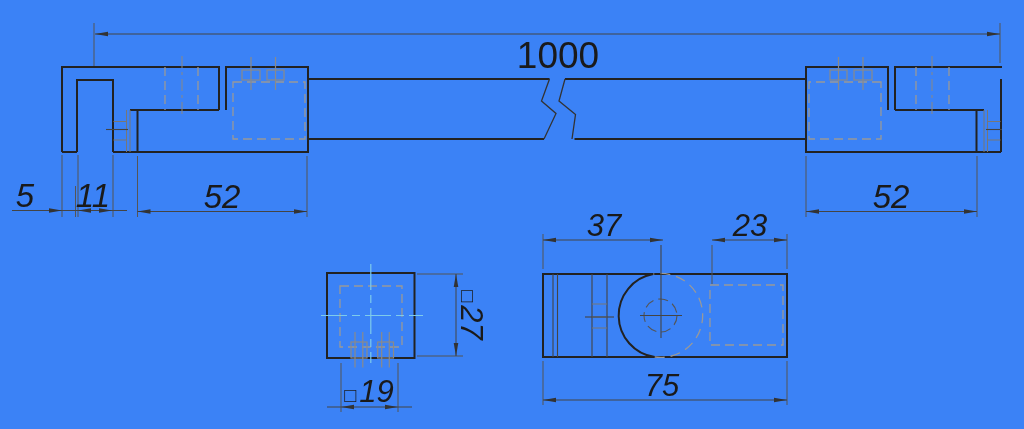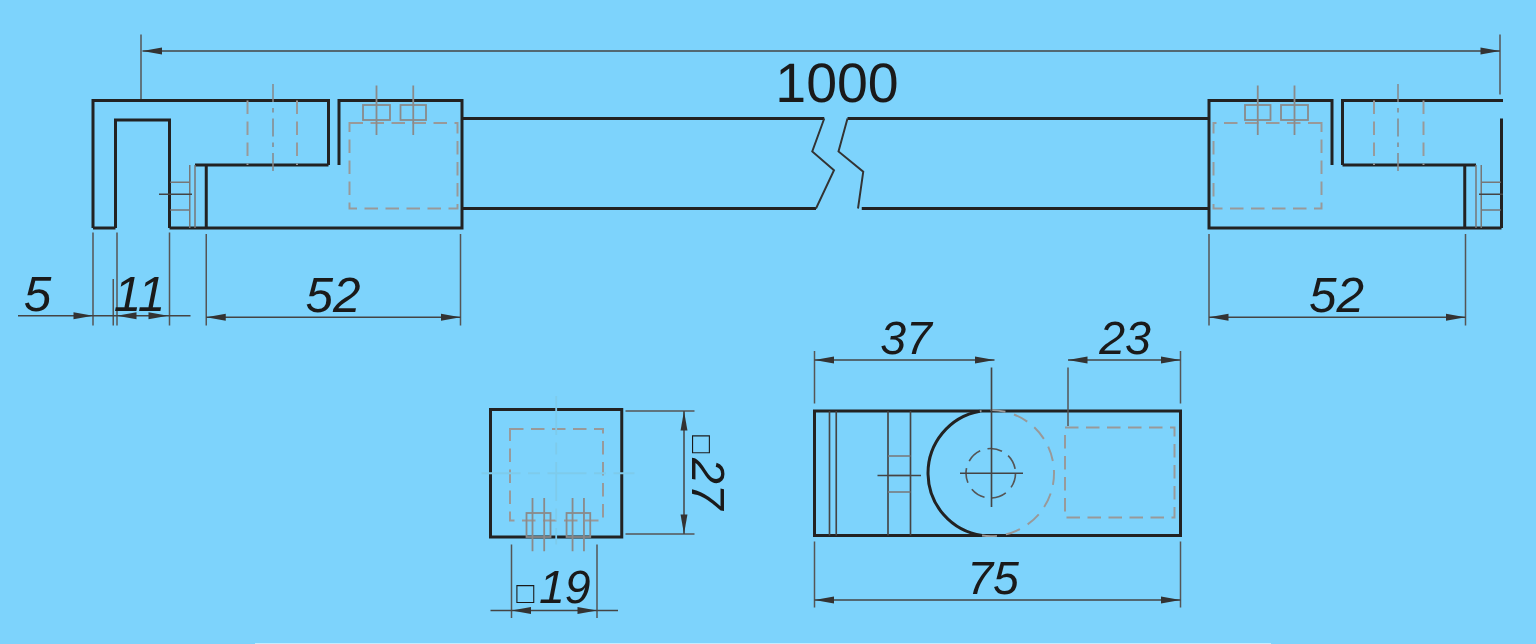--- a/index.html
+++ b/index.html
@@ -1,16 +1,16 @@
 <!DOCTYPE html>
 <html><head>
 <meta charset="utf-8">
 <style>
   html,body{margin:0;padding:0;background:#ffffff;}
-  .stage{width:1024px;height:429px;background:#7dd3fc;position:relative;overflow:hidden;}
+  .stage{width:1024px;height:429px;background:#3b82f6;position:relative;overflow:hidden;}
   svg{display:block;}
   .thick{stroke:#222;stroke-width:2;fill:none;}
   .thin{stroke:#444;stroke-width:1.1;fill:none;}
   .faint{stroke:#777;stroke-width:1;fill:none;}
   .hid{stroke:#999;stroke-width:1.3;fill:none;stroke-dasharray:9 5;}
   .cl{stroke:#888;stroke-width:1;fill:none;stroke-dasharray:12 4 3 4;}
   .cyan{stroke:#7ecbeb;stroke-width:1.2;fill:none;stroke-dasharray:26 5 8 5;}
   .dim{stroke:#444;stroke-width:1;fill:none;}
   .ext{stroke:#555;stroke-width:1;fill:none;}
   .arr{fill:#333;stroke:none;}

